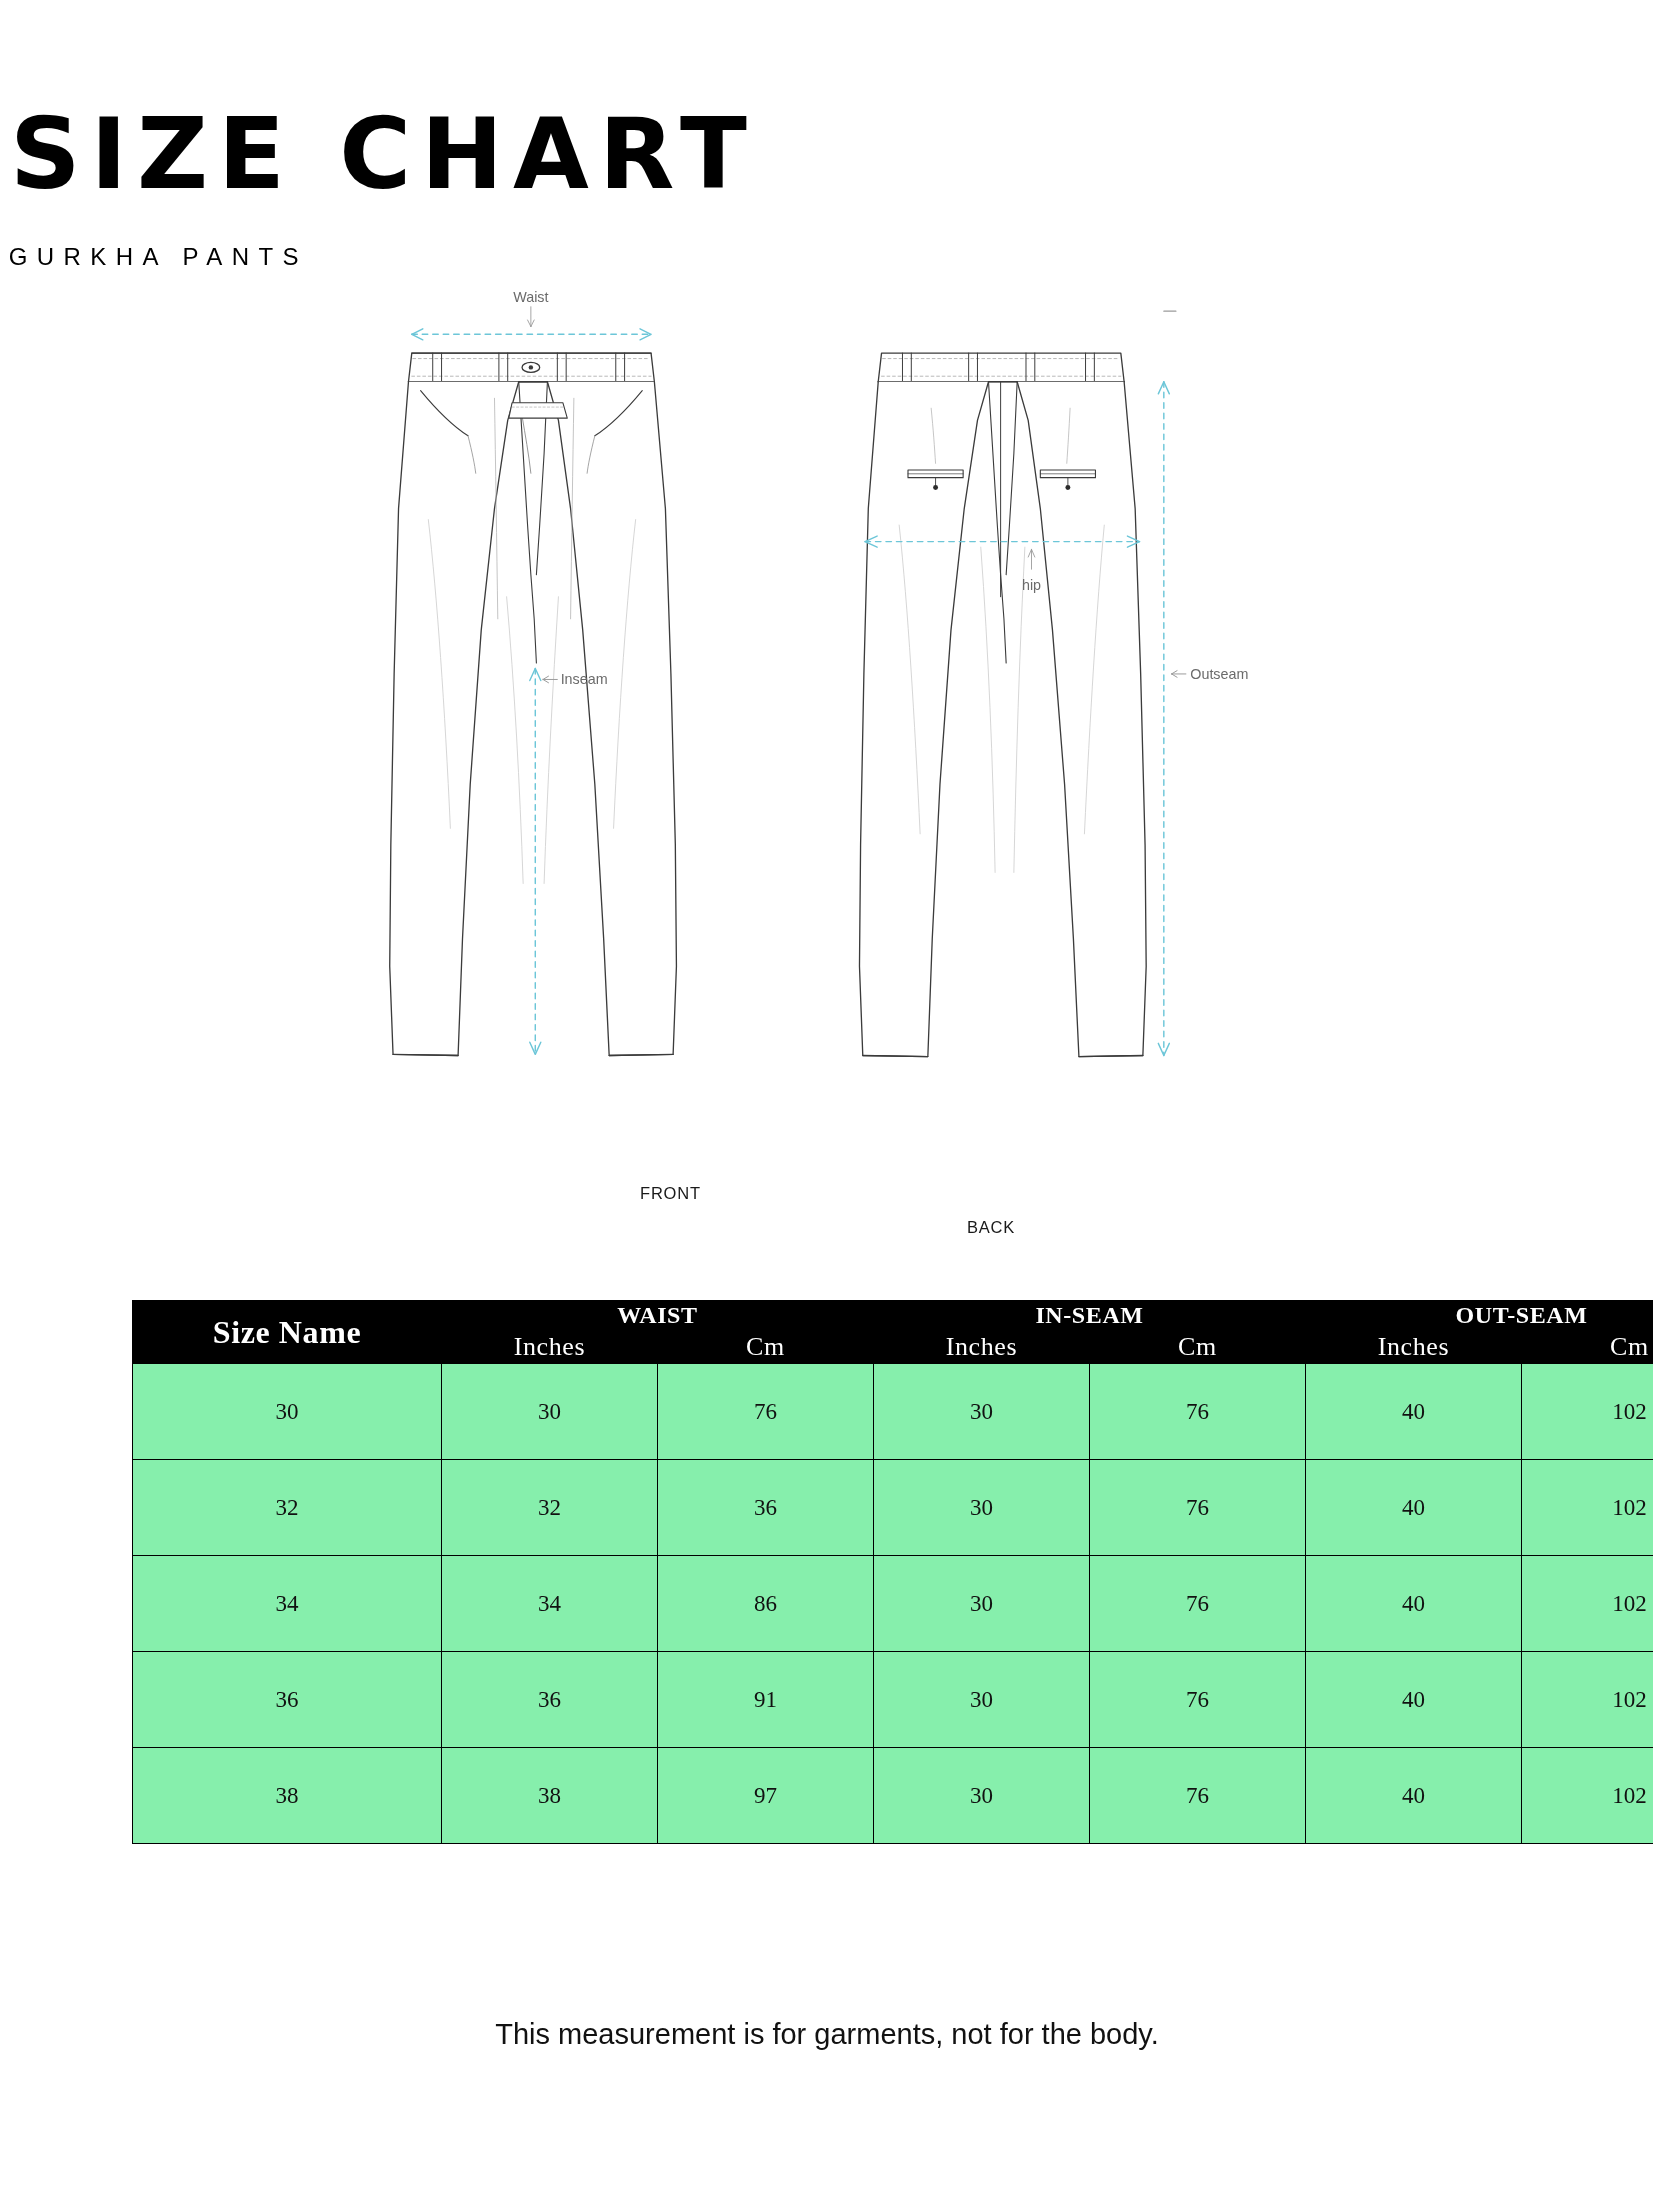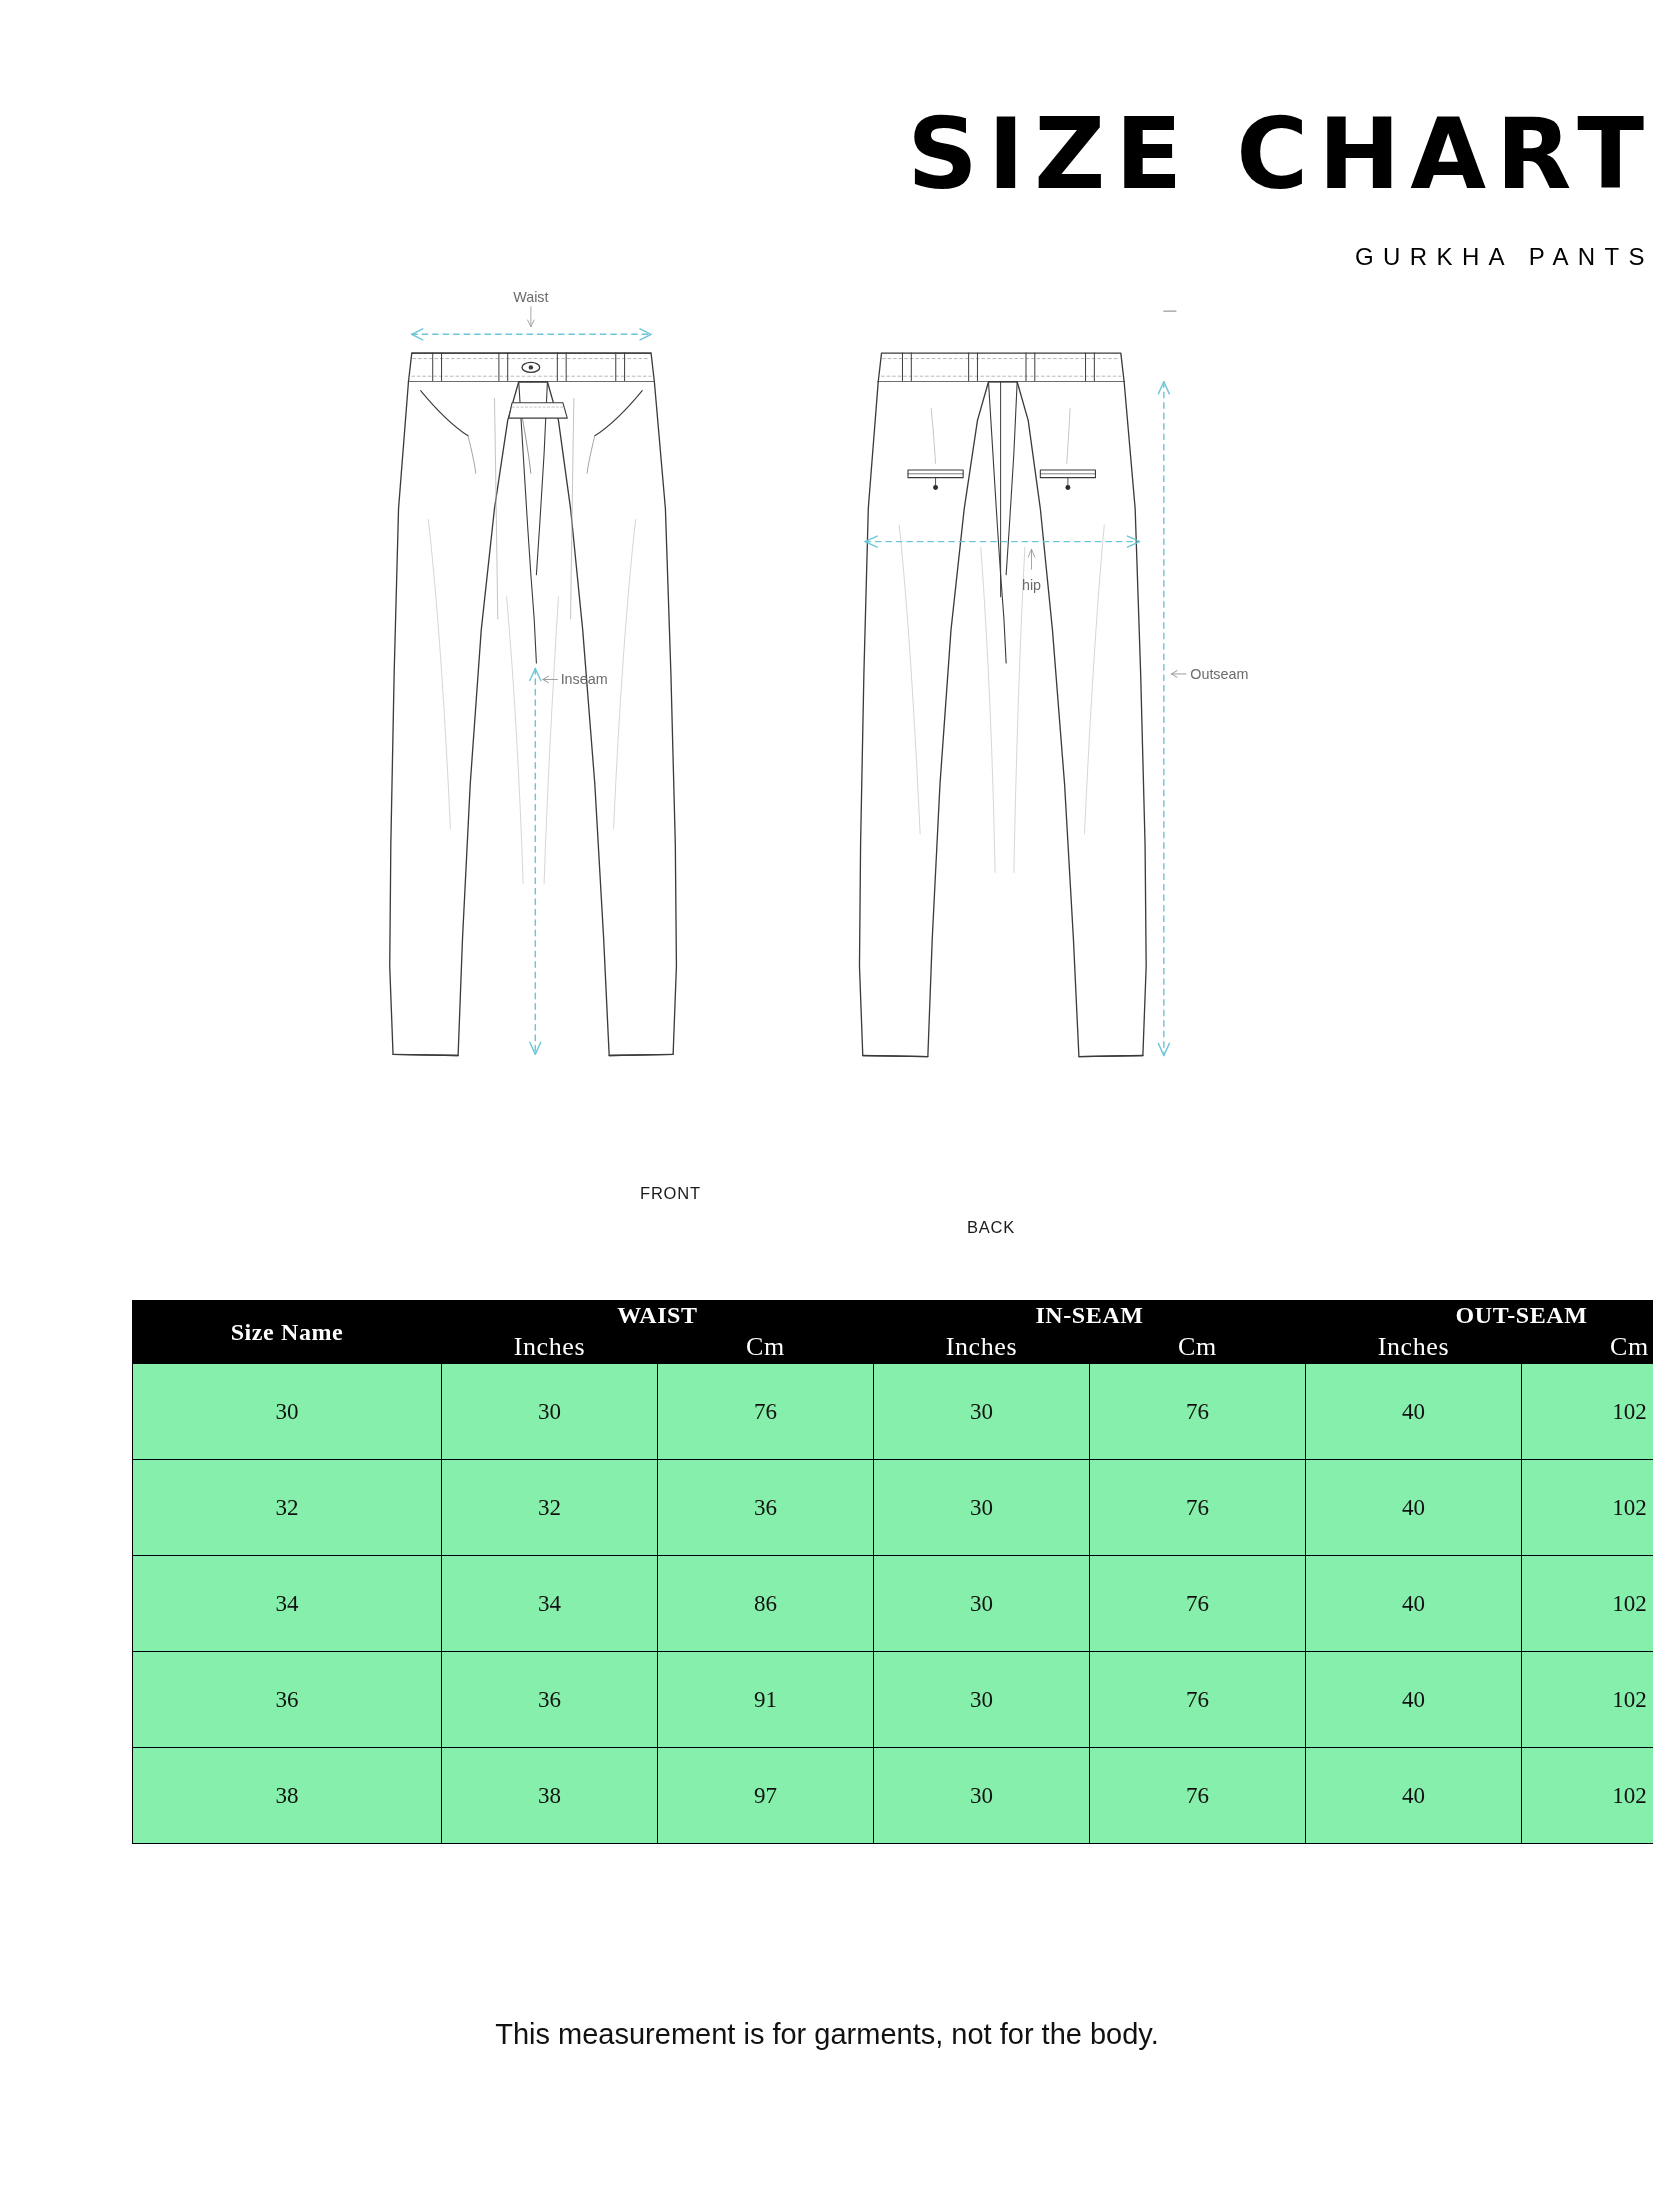--- a/index.html
+++ b/index.html
@@ -18,21 +18,21 @@
     position: relative;
     width: 1654px;
     height: 2205px;
     background: #ffffff;
     box-sizing: border-box;
     padding: 0;
   }
 
   
   .header {
-    text-align: right;
+    text-align: left;
     padding-top: 105px;
   }
   .title {
     font-family: "DejaVu Sans", sans-serif;
     font-weight: 900;
     font-size: 98px;
     letter-spacing: 10px;
     line-height: 1;
     color: #000000;
     margin: 0;
@@ -90,21 +90,21 @@
   }
   table.size-table thead th {
     background: #000000;
     color: #ffffff;
     font-weight: bold;
     font-size: 24px;
     letter-spacing: 0.6px;
     border-color: #000000;
   }
   table.size-table thead th.sizename {
-    font-size: 24px;
+    font-size: 32px;
   }
   table.size-table thead th.sub {
     font-size: 26px;
     font-weight: normal;
   }
   table.size-table tbody td {
     height: 93px;
     font-size: 23px;
     color: #111111;
     background: #86efac;

